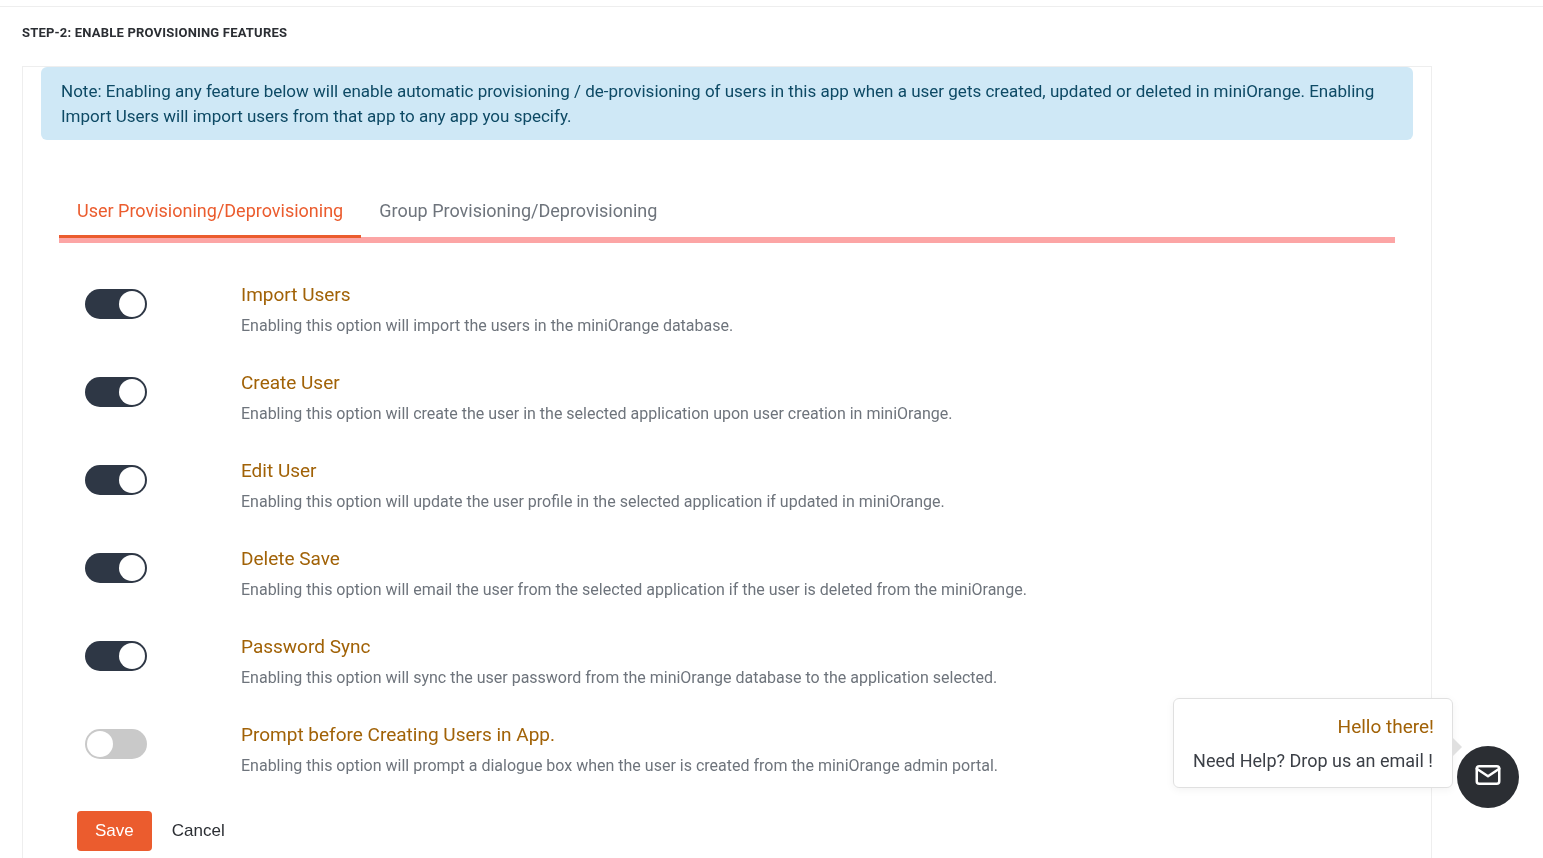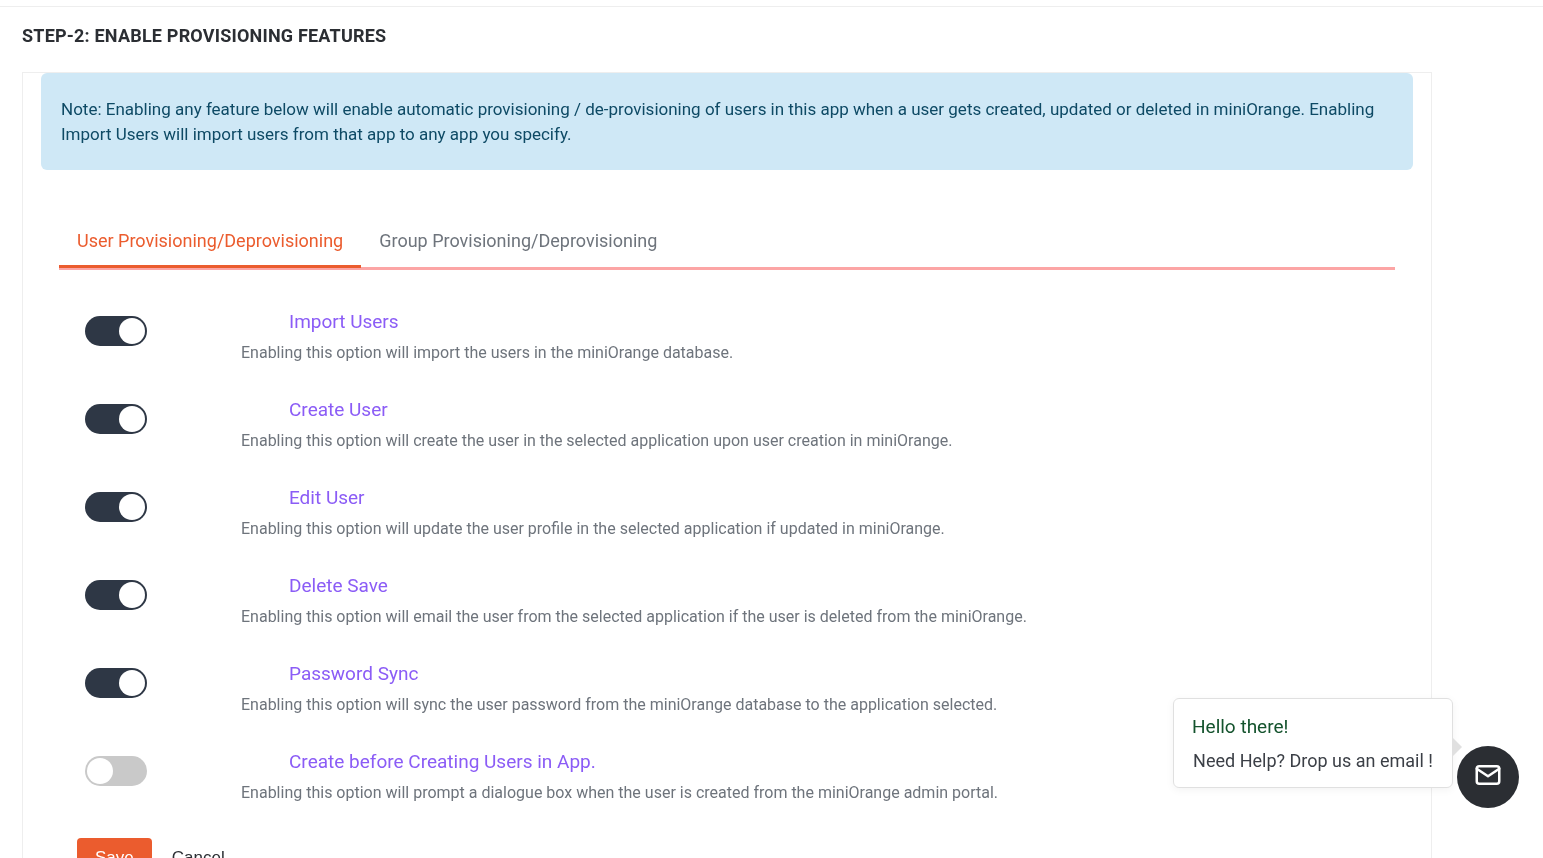--- a/index.html
+++ b/index.html
@@ -14,46 +14,46 @@
   }
   .topline {
     width: 100%;
     border-top: 1px solid #eee;
     margin-top: 6px;
   }
   .page {
     padding: 18px 22px 0 22px;
   }
   .step-title {
-    font-size: 18px;
+    font-size: 13px;
     font-weight: 700;
     letter-spacing: 0.2px;
     color: #2b2e33;
     margin-bottom: 26px;
     text-transform: uppercase;
   }
   .panel {
     border: 1px solid #eee;
     padding: 0 0 40px 0;
     position: relative;
     width: 1410px;
   }
   .note-bar {
     background: #cfe8f6;
     color: #0e4a65;
     border-radius: 6px;
-    padding: 24px 20px;
+    padding: 12px 20px;
     margin: 0 18px;
     font-size: 17px;
     line-height: 1.45;
   }
   .tabs {
     display: flex;
     margin: 48px 36px 0 36px;
-    border-bottom: 3px solid #fca5a5;
+    border-bottom: 6px solid #fca5a5;
   }
   .tab {
     padding: 12px 18px 16px 18px;
     font-size: 18px;
     color: #6e747c;
     cursor: pointer;
     position: relative;
   }
   .tab.active {
     color: #eb5c2e;
@@ -101,23 +101,22 @@
     height: 26px;
     border-radius: 50%;
     position: absolute;
     top: 2px;
   }
   .text-col {
     flex: 1;
   }
   .feature-title {
     font-size: 19px;
-    color: #8b5cf6;
+    color: #a16207;
     margin-bottom: 10px;
-    margin-left: 48px;
   }
   .feature-desc {
     font-size: 16px;
     color: #6e747c;
   }
   .actions {
     margin: 30px 36px 0 54px;
     display: flex;
     align-items: center;
     gap: 20px;
@@ -154,22 +153,23 @@
     position: absolute;
     right: -10px;
     bottom: 30px;
     width: 0; height: 0;
     border-top: 10px solid transparent;
     border-bottom: 10px solid transparent;
     border-left: 10px solid #e0e0e0;
   }
   .chat-line1 {
     font-size: 19px;
-    color: #14532d;
+    color: #a16207;
     margin-bottom: 12px;
+    text-align: right;
   }
   .chat-line2 {
     font-size: 18px;
     color: #3b3f46;
     text-align: center;
   }
   .chat-fab {
     position: fixed;
     bottom: 50px;
     right: 24px;
@@ -233,21 +233,21 @@
         <div class="feature-row">
           <div class="toggle-col"><div class="toggle on"><div class="knob"></div></div></div>
           <div class="text-col">
             <div class="feature-title">Password Sync</div>
             <div class="feature-desc">Enabling this option will sync the user password from the miniOrange database to the application selected.</div>
           </div>
         </div>
         <div class="feature-row">
           <div class="toggle-col"><div class="toggle off"><div class="knob"></div></div></div>
           <div class="text-col">
-            <div class="feature-title">Create before Creating Users in App.</div>
+            <div class="feature-title">Prompt before Creating Users in App.</div>
             <div class="feature-desc">Enabling this option will prompt a dialogue box when the user is created from the miniOrange admin portal.</div>
           </div>
         </div>
       </div>
 
     <div class="actions">
       <button class="btn-save">Save</button>
       <button class="btn-cancel">Cancel</button>
     </div>
   </div>

